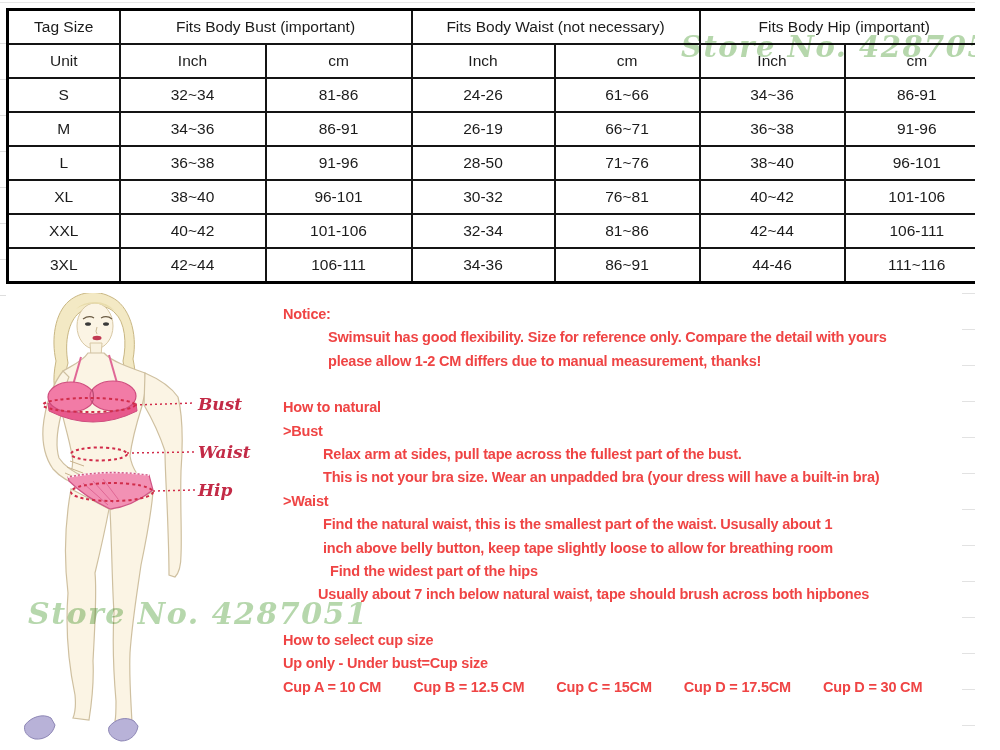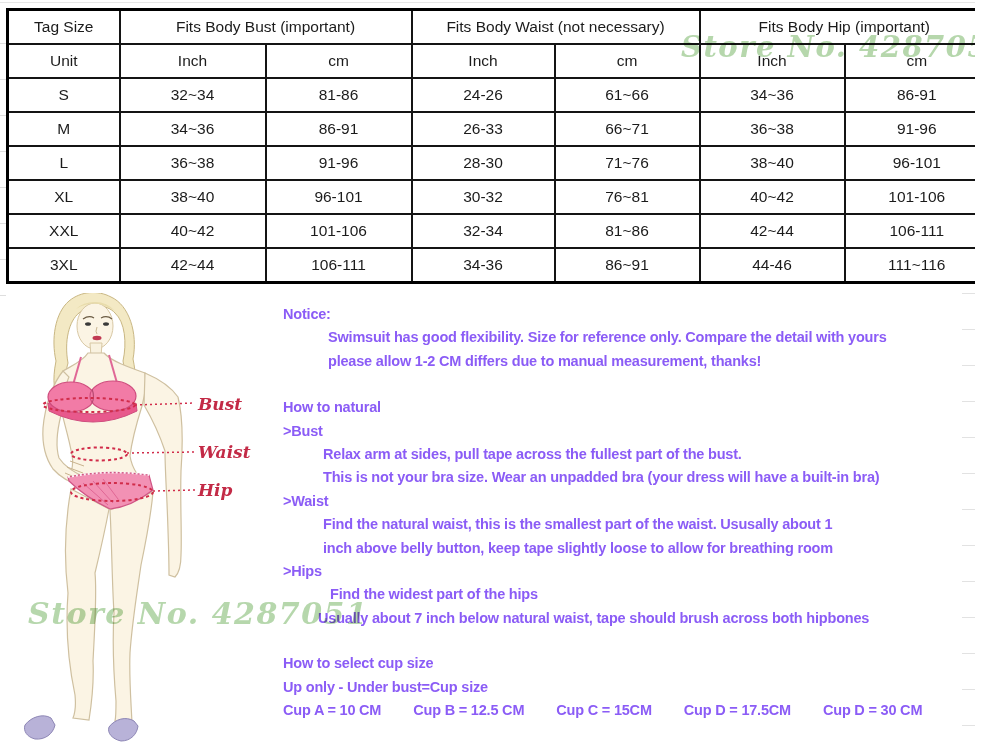--- a/index.html
+++ b/index.html
@@ -32,21 +32,21 @@
     position:absolute; font-family:"DejaVu Serif", serif; font-style:italic; font-weight:700;
     color:#a9d09e; letter-spacing:1.5px; white-space:nowrap; mix-blend-mode:multiply;
     z-index:5; opacity:.85;
   }
   .wm-top { left:681px; top:30px; font-size:29px; }
   .wm-bottom { left:28px; top:596px; font-size:30px; }
 
   
   .notes {
     position:absolute; left:283px; top:303px; width:717px;
-    font-size:14.5px; font-weight:700; color:#8b5cf6; line-height:23.4px;
+    font-size:14.5px; font-weight:700; color:#ef4444; line-height:23.4px;
     letter-spacing:-0.2px;
   }
   .notes p { margin:0; white-space:nowrap; }
   .ind45 { padding-left:45px; }
   .ind40 { padding-left:40px; }
   .ind47 { padding-left:47px; }
   .ind35 { padding-left:35px; }
   .gap { height:23px; }
   .gap-sm { height:22px; }
   .cup-row { display:flex; gap:32px; white-space:nowrap;align-items:flex-end; }
@@ -97,30 +97,30 @@
           <td>81-86</td>
           <td>24-26</td>
           <td>61~66</td>
           <td>34~36</td>
           <td>86-91</td>
         </tr>
         <tr>
           <td>M</td>
           <td>34~36</td>
           <td>86-91</td>
-          <td>26-33</td>
+          <td>26-19</td>
           <td>66~71</td>
           <td>36~38</td>
           <td>91-96</td>
         </tr>
         <tr>
           <td>L</td>
           <td>36~38</td>
           <td>91-96</td>
-          <td>28-30</td>
+          <td>28-50</td>
           <td>71~76</td>
           <td>38~40</td>
           <td>96-101</td>
         </tr>
         <tr>
           <td>XL</td>
           <td>38~40</td>
           <td>96-101</td>
           <td>30-32</td>
           <td>76~81</td>
@@ -211,21 +211,20 @@
     <p class="ind45">Swimsuit has good flexibility. Size for reference only. Compare the detail with yours</p>
     <p class="ind45">please allow 1-2 CM differs due to manual measurement, thanks!</p>
     <div class="gap"></div>
     <p>How to natural</p>
     <p>&gt;Bust</p>
     <p class="ind40">Relax arm at sides, pull tape across the fullest part of the bust.</p>
     <p class="ind40">This is not your bra size. Wear an unpadded bra (your dress will have a built-in bra)</p>
     <p>&gt;Waist</p>
     <p class="ind40">Find the natural waist, this is the smallest part of the waist. Ususally about 1</p>
     <p class="ind40">inch above belly button, keep tape slightly loose to allow for breathing room</p>
-    <p>&gt;Hips</p>
     <p class="ind47">Find the widest part of the hips</p>
     <p class="ind35">Usually about 7 inch below natural waist, tape should brush across both hipbones</p>
     <div class="gap-sm"></div>
     <p>How to select cup size</p>
     <p>Up only - Under bust=Cup size</p>
     <div class="cup-row">
       <span>Cup A = 10 CM</span>
       <span>Cup B = 12.5 CM</span>
       <span>Cup C = 15CM</span>
       <span>Cup D = 17.5CM</span>

